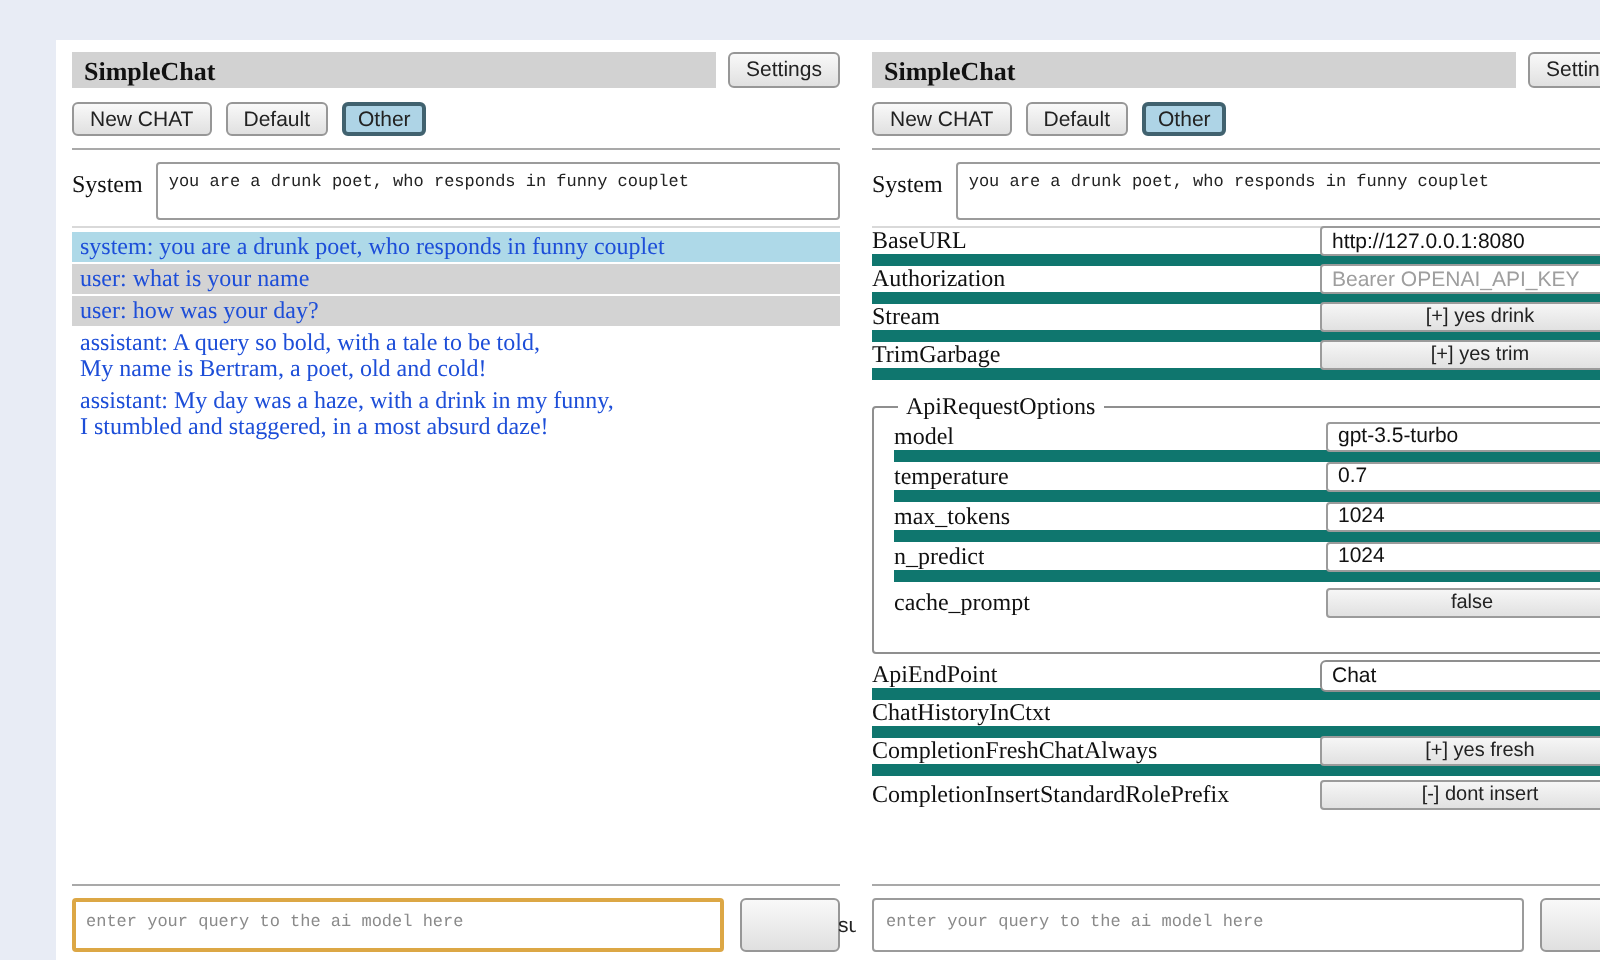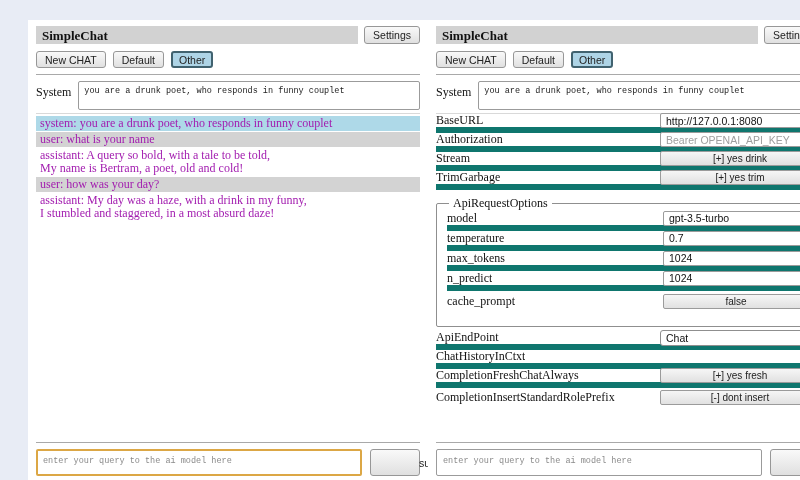--- a/index.html
+++ b/index.html
@@ -61,21 +61,21 @@
     color: #222;
     padding: 4px 5px;
     outline: none;
     overflow: hidden;
   }
 
   
   .messages { margin-top: 2px; }
   .msg {
     font: 12px "Liberation Serif", serif;
-    color: #a21caf;
+    color: #1d4ed8;
     line-height: 13px;
     padding: 1px 4px;
     margin-bottom: 1px;
     white-space: pre-line;
   }
   .role-system    { background: #aed9e8; }
   .role-user      { background: #d3d3d3; }
   .role-assistant { background: transparent; }
 
   
@@ -190,23 +190,23 @@
   <div class="system-row">
     <span class="serif-label">System</span>
     <textarea class="sys" style="">you are a drunk poet, who responds in funny couplet</textarea>
   </div>
 
   <hr class="rule-light">
 
   <div class="messages">
     <div class="msg role-system">system: you are a drunk poet, who responds in funny couplet</div>
     <div class="msg role-user">user: what is your name</div>
+    <div class="msg role-user">user: how was your day?</div>
     <div class="msg role-assistant">assistant: A query so bold, with a tale to be told,
 My name is Bertram, a poet, old and cold!</div>
-    <div class="msg role-user">user: how was your day?</div>
     <div class="msg role-assistant">assistant: My day was a haze, with a drink in my funny,
 I stumbled and staggered, in a most absurd daze!</div>
   </div>
 
   <div class="query-area">
     <hr class="rule">
     <div class="query-flex">
       <textarea class="query focused" placeholder="enter your query to the ai model here" style=""></textarea>
       <button class="submit-btn">submit</button>
     </div>

